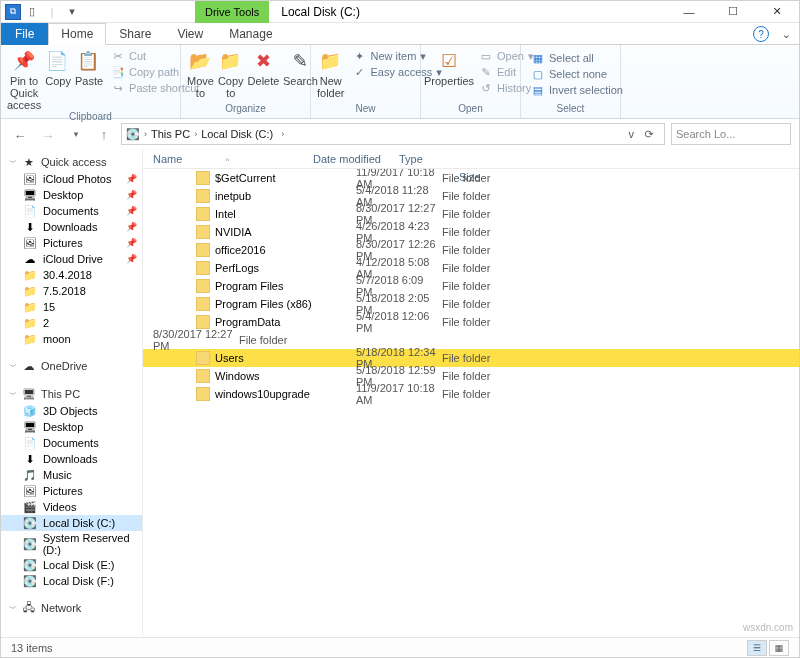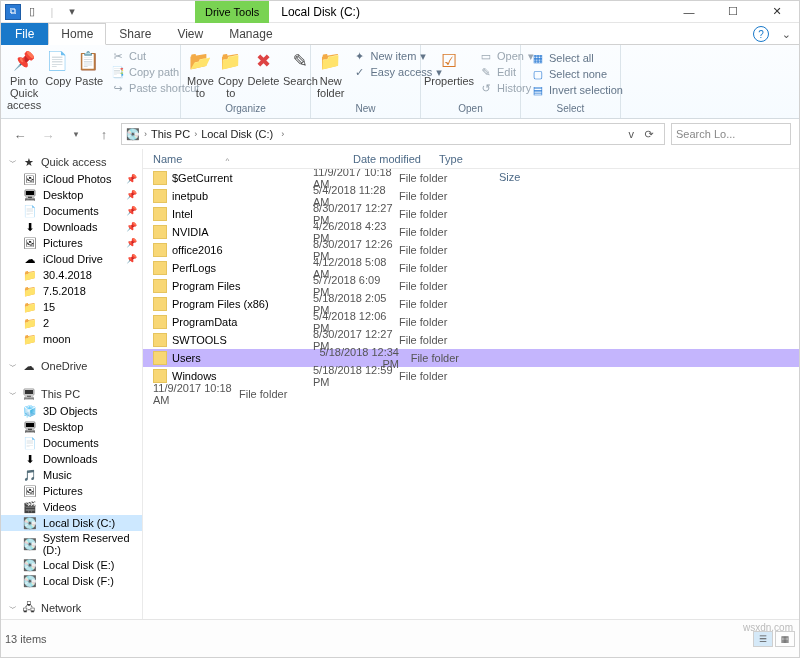--- a/index.html
+++ b/index.html
@@ -48,32 +48,32 @@
   .navitem { display:flex; align-items:center; gap:6px; padding:1px 4px 1px 22px;}
   .navitem.sel { background:#cde8ff;}
   .navsep { height:10px;}
   .nico { width:14px; height:14px; display:flex; align-items:center; justify-content:center; font-size:11px;}
   .folder { color:#f8d775;}
   .pin { color:#888; margin-left:auto; font-size:9px;}
   
   .filepane { flex:1; display:flex; flex-direction:column;}
   .colhdr { height:20px; border-bottom:1px solid #eaeaea; display:flex; align-items:center; color:#4d6a87; font-size:11px; padding-left:10px;}
   .colhdr .c1 { width:160px;}
-  .colhdr .c2 { width:86px;margin-left:40px;}
+  .colhdr .c2 { width:86px;}
   .colhdr .c3 { width:60px;}
   .colhdr .c4 { width:60px;margin-top:36px;}
   .files { flex:1; overflow:auto;}
   .row { display:flex; align-items:center; height:18px; padding-left:10px; font-size:11px;}
-  .row.sel { background:#c4b5fd;text-align:right;}
-  .row .c1 { width:160px; display:flex; align-items:center; gap:5px;}
+  .row.sel { background:#fde047;}
+  .row .c1 { width:160px; display:flex; align-items:center; gap:5px;margin-left:43px;}
   .row .c2 { width:86px; color:#555;}
   .row .c3 { width:60px; color:#555;}
   .fico { width:14px; height:14px; background:#f8d775; border:1px solid #e6c45e;}
   
-  .statusbar { position:absolute; bottom:0; left:0; right:0; height:38px; border-top:1px solid #e5e5e5; display:flex; align-items:center; padding:0 4px; font-size:11px; color:#555; background:#fdfdfd;}
+  .statusbar { position:absolute; bottom:0; left:0; right:0; height:20px; border-top:1px solid #e5e5e5; display:flex; align-items:center; padding:0 10px; font-size:11px; color:#555; background:#fdfdfd;}
   .viewbtns { margin-left:auto; display:flex; gap:2px;}
   .viewbtn { width:20px; height:16px; border:1px solid #cfcfcf; display:flex; align-items:center; justify-content:center; font-size:9px; color:#555;}
   .viewbtn.active { background:#d5e9f8;}
   .watermark { position:absolute; right:6px; bottom:24px; font-size:10px; color:#bbb;}
 </style>
 </head>
 <body>
 
 <div class="titlebar">
   <div class="qat">
@@ -124,20 +124,21 @@
         <div class="smallitem grey">
             <span class="sic">📑</span>
             <span>Copy path</span>
           </div>
         <div class="smallitem grey">
             <span class="sic">↪</span>
             <span>Paste shortcut</span>
           </div>
       </div>
     </div>
+    <div class="lbl">Clipboard</div>
   </div>
   <div class="rgroup" style="width:130px">
     <div class="body">
       <div class="bigbtn" style="width:32px">
           <div class="ic">📂</div>
           <span>Move to</span>
         </div>
       <div class="bigbtn" style="width:32px">
           <div class="ic">📁</div>
           <span>Copy to</span>
@@ -425,44 +426,44 @@
         </div>
         <div class="row">
           <div class="c1">
             <span class="fico"></span>
             <span>ProgramData</span>
           </div>
           <div class="c2">5/4/2018 12:06 PM</div>
           <div class="c3">File folder</div>
         </div>
         <div class="row">
-          <div class="c1">
-            <span class="fico"></span>
-            <span>SWTOOLS</span>
-          </div>
           <div class="c2">8/30/2017 12:27 PM</div>
           <div class="c3">File folder</div>
         </div>
         <div class="row sel">
           <div class="c1">
             <span class="fico"></span>
             <span>Users</span>
           </div>
           <div class="c2">5/18/2018 12:34 PM</div>
           <div class="c3">File folder</div>
         </div>
         <div class="row">
           <div class="c1">
             <span class="fico"></span>
             <span>Windows</span>
           </div>
           <div class="c2">5/18/2018 12:59 PM</div>
           <div class="c3">File folder</div>
         </div>
         <div class="row">
+          <div class="c1">
+            <span class="fico"></span>
+            <span>windows10upgrade</span>
+          </div>
           <div class="c2">11/9/2017 10:18 AM</div>
           <div class="c3">File folder</div>
         </div>
       </div>
   </div>
 </div>
 
 <div class="statusbar">
   <span>13 items</span>
   <div class="viewbtns">

